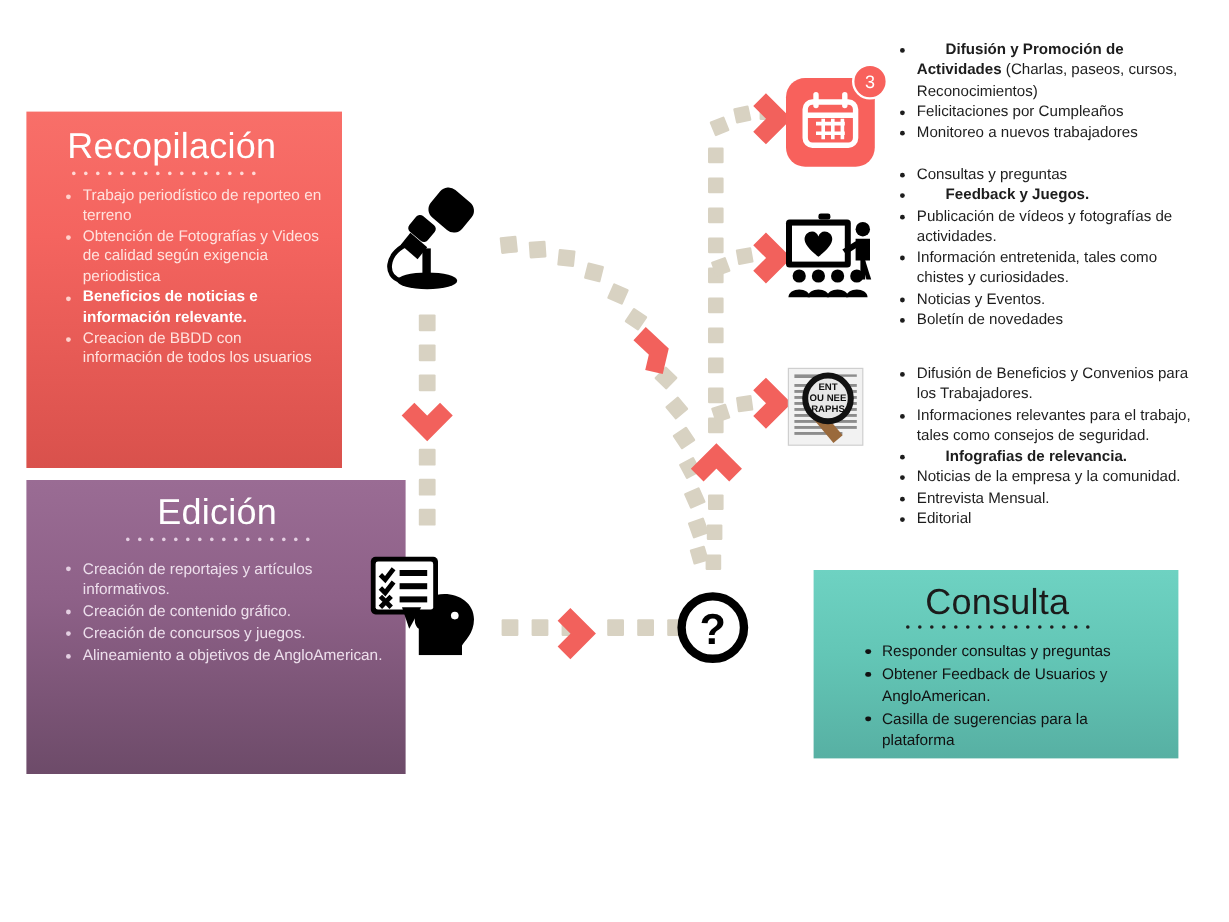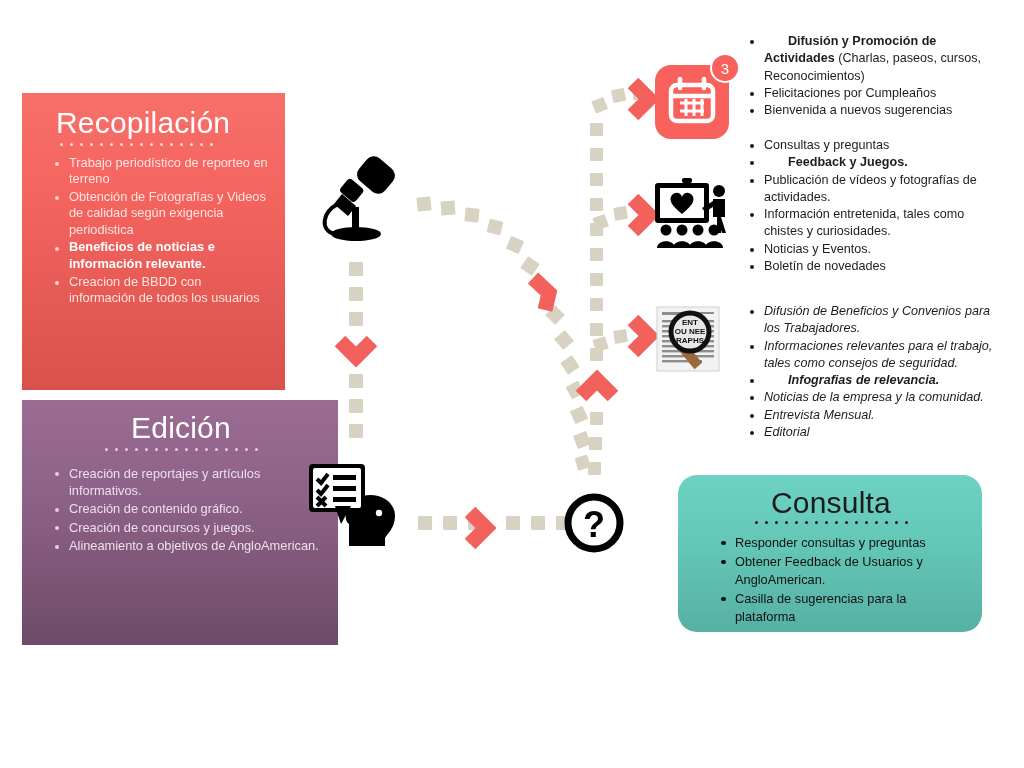--- a/index.html
+++ b/index.html
@@ -62,21 +62,20 @@
   #panel-edicion .dot-divider i { background: #e4cfe2; }
   #panel-edicion .dot-divider { margin-top: 4px; margin-bottom: 14px; }
   #panel-edicion ul { font-size: 12.8px; line-height: 17.4px; color: #eddfec; padding-left: 12px; }
   #panel-edicion li::before { background: #e4cfe2; }
 
   
   #panel-consulta {
     left: 678px; top: 475px; width: 304px; height: 157px;
     background: linear-gradient(to bottom, #6ed2c2 0%, #63c6b6 45%, #57b0a3 100%);
     padding: 12px 14px 10px 16px;
-    border-radius: 19px;
   }
   #panel-consulta .panel-title { font-size: 30px; color: #1b1b1b; }
   #panel-consulta .dot-divider i { background: #1f1f1f; }
   #panel-consulta .dot-divider { margin-top: 2px; margin-bottom: 10px; }
   #panel-consulta ul { font-size: 12.8px; line-height: 18px; color: #111; padding-left: 24px; }
   #panel-consulta li::before { background: #111; width:4.5px; height:4.5px; }
 
   
   .rlist {
     position: absolute;
@@ -88,21 +87,21 @@
   }
   .rlist li { position: relative; padding-left: 16px; margin-bottom: 0px; }
   .rlist li::before {
     content: "";
     position: absolute; left: 2px; top: .55em;
     width: 4px; height: 4px; border-radius: 50%; background: #1d1d1d;
   }
   .rlist li b { font-weight: 700; padding-left: 24px; }
   #rlist-1 { left: 748px; top: 33px; }
   #rlist-2 { left: 748px; top: 137px; width: 258px;}
-  #rlist-3 { left: 748px; top: 303px; font-style: italic; }
+  #rlist-3 { left: 748px; top: 303px; }
 
   
   .icon-wrap { position: absolute; }
 
   
   #icon-calendar { left: 655px; top: 65px; width: 74px; height: 74px; }
   .cal-tile {
     width: 74px; height: 74px; border-radius: 16px; background: #f8615c;
     position: relative;
   }
@@ -287,21 +286,21 @@
     <ul>
       <li><span>Responder consultas y preguntas</span></li>
       <li><span>Obtener Feedback de Usuarios y AngloAmerican.</span></li>
       <li><span>Casilla de sugerencias para la plataforma</span></li>
     </ul>
   </div>
 
   <ul class="rlist" id="rlist-1">
     <li><b>Difusión y Promoción de Actividades</b><span> (Charlas, paseos, cursos, Reconocimientos)</span></li>
     <li><span>Felicitaciones por Cumpleaños</span></li>
-    <li><span>Bienvenida a nuevos sugerencias</span></li>
+    <li><span>Monitoreo a nuevos trabajadores</span></li>
   </ul>
 
   <ul class="rlist" id="rlist-2">
     <li><span>Consultas y preguntas</span></li>
     <li><b>Feedback y Juegos.</b></li>
     <li><span>Publicación de vídeos y fotografías de actividades.</span></li>
     <li><span>Información entretenida, tales como chistes y curiosidades.</span></li>
     <li><span>Noticias y Eventos.</span></li>
     <li><span>Boletín de novedades</span></li>
   </ul>

